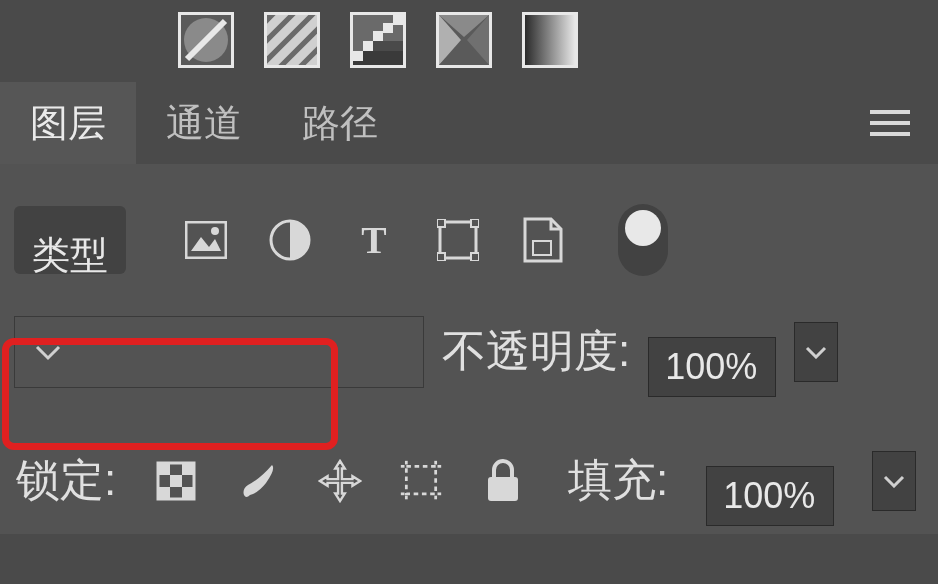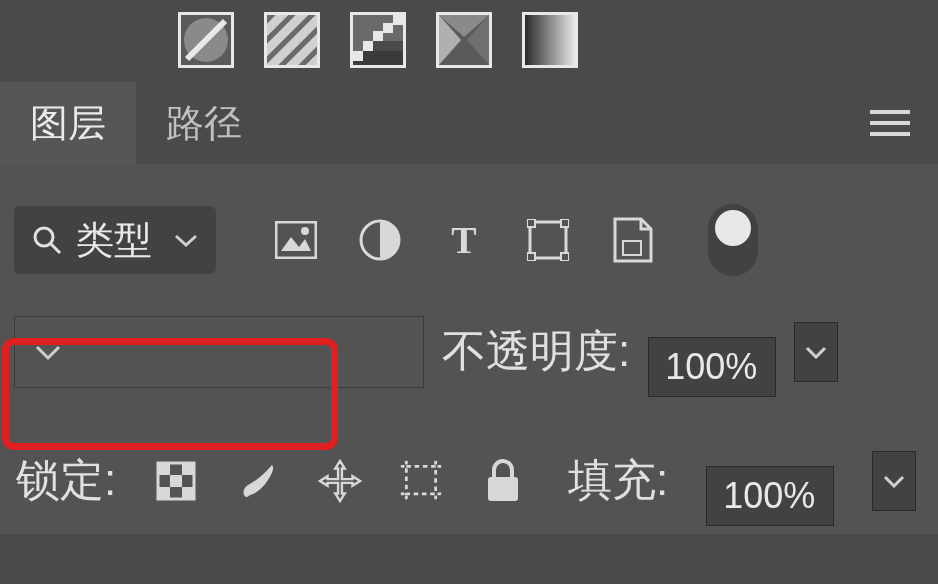--- a/index.html
+++ b/index.html
@@ -67,20 +67,21 @@
       position: relative;
     }
     .type-dropdown {
       display: flex;
       align-items: center;
       background: #424242;
       border-radius: 6px;
       padding: 10px 18px;
       gap: 14px;
       height: 68px;
+      flex-direction: column;
     }
     .type-label { font-size: 38px; color: #e8e8e8; }
     .filter-icons {
       display: flex;
       gap: 40px;
       margin-left: 38px;
       align-items: center;
     }
     .fi {
       width: 44px;
@@ -232,20 +233,23 @@
         <rect width="50" height="50" fill="url(#g1)"></rect>
       </svg>
   </div>
 </div>
 
 <div class="tabs-row">
   <div class="tab active">
       <span>图层</span>
     </div>
   <div class="tab">
+      <span>通道</span>
+    </div>
+  <div class="tab">
       <span>路径</span>
     </div>
   <div class="hamburger">
     <svg width="40" height="28" viewBox="0 0 40 28">
         <line x1="0" y1="3" x2="40" y2="3" stroke="#d8d8d8" stroke-width="4"></line>
         <line x1="0" y1="14" x2="40" y2="14" stroke="#d8d8d8" stroke-width="4"></line>
         <line x1="0" y1="25" x2="40" y2="25" stroke="#d8d8d8" stroke-width="4"></line>
       </svg>
   </div>
 </div>

